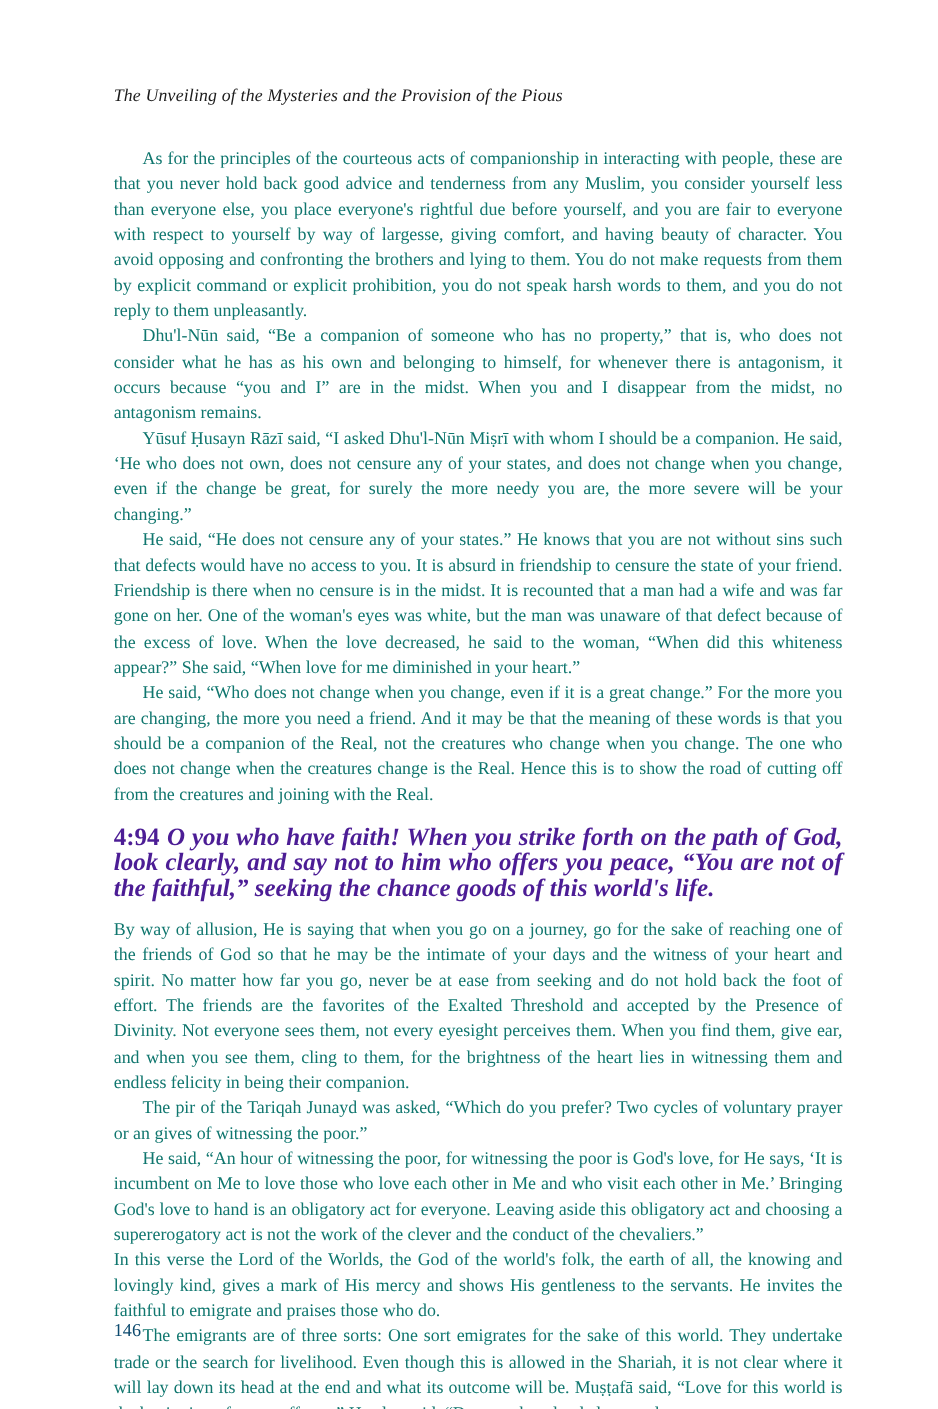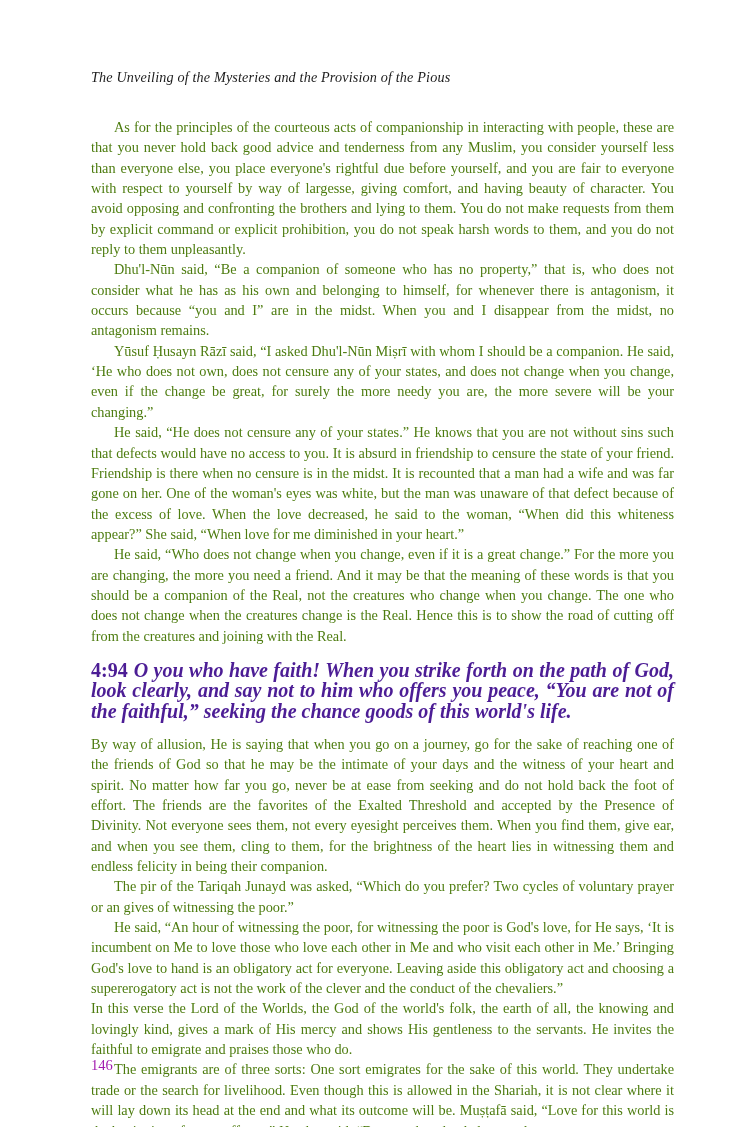--- a/index.html
+++ b/index.html
@@ -34,21 +34,21 @@
     margin: 0 0 31px 0;
     white-space: nowrap;
   }
 
   .para {
     font-size: 14.3px;
     line-height: 20.35px;
     text-align: justify;
     text-justify: inter-word;
     margin: 0;
-    color: #4d7c0f;
+    color: #0f766e;
     hyphens: manual;
   }
 
   .para.indent {
     text-indent: 23px;
   }
 
   .para.noindent {
     text-indent: 0;
   }
@@ -75,21 +75,21 @@
   .verse .gap {
     display: inline-block;
     width: 6px;
   }
 
   .folio {
     position: absolute;
     left: 58px;
     top: 1044px;
     font-size: 14.5px;
-    color: #a21caf;
+    color: #0c4a6e;
     font-family: Liberation Serif, serif;
   }
 
   
   .page-body {
     -webkit-font-smoothing: antialiased;
   }
 </style>
 </head>
 <body>

